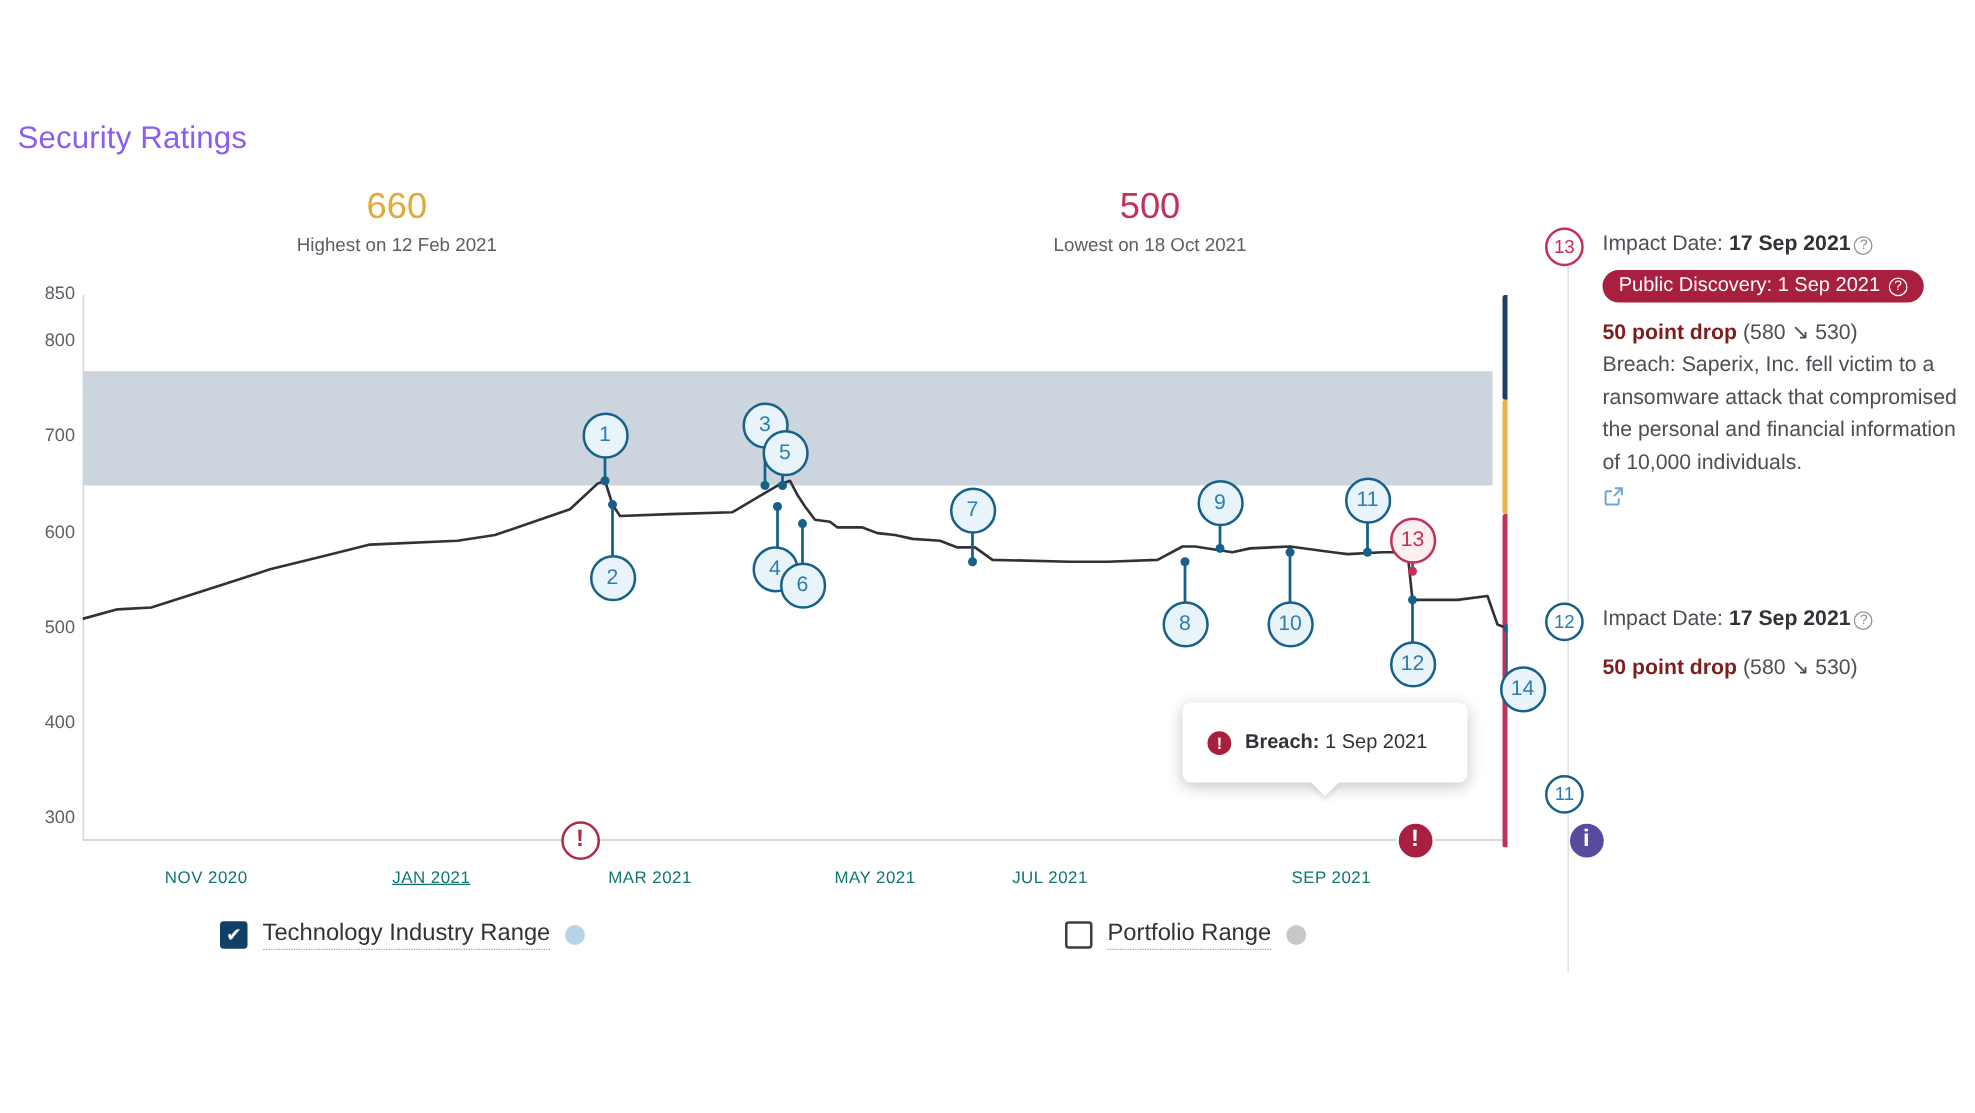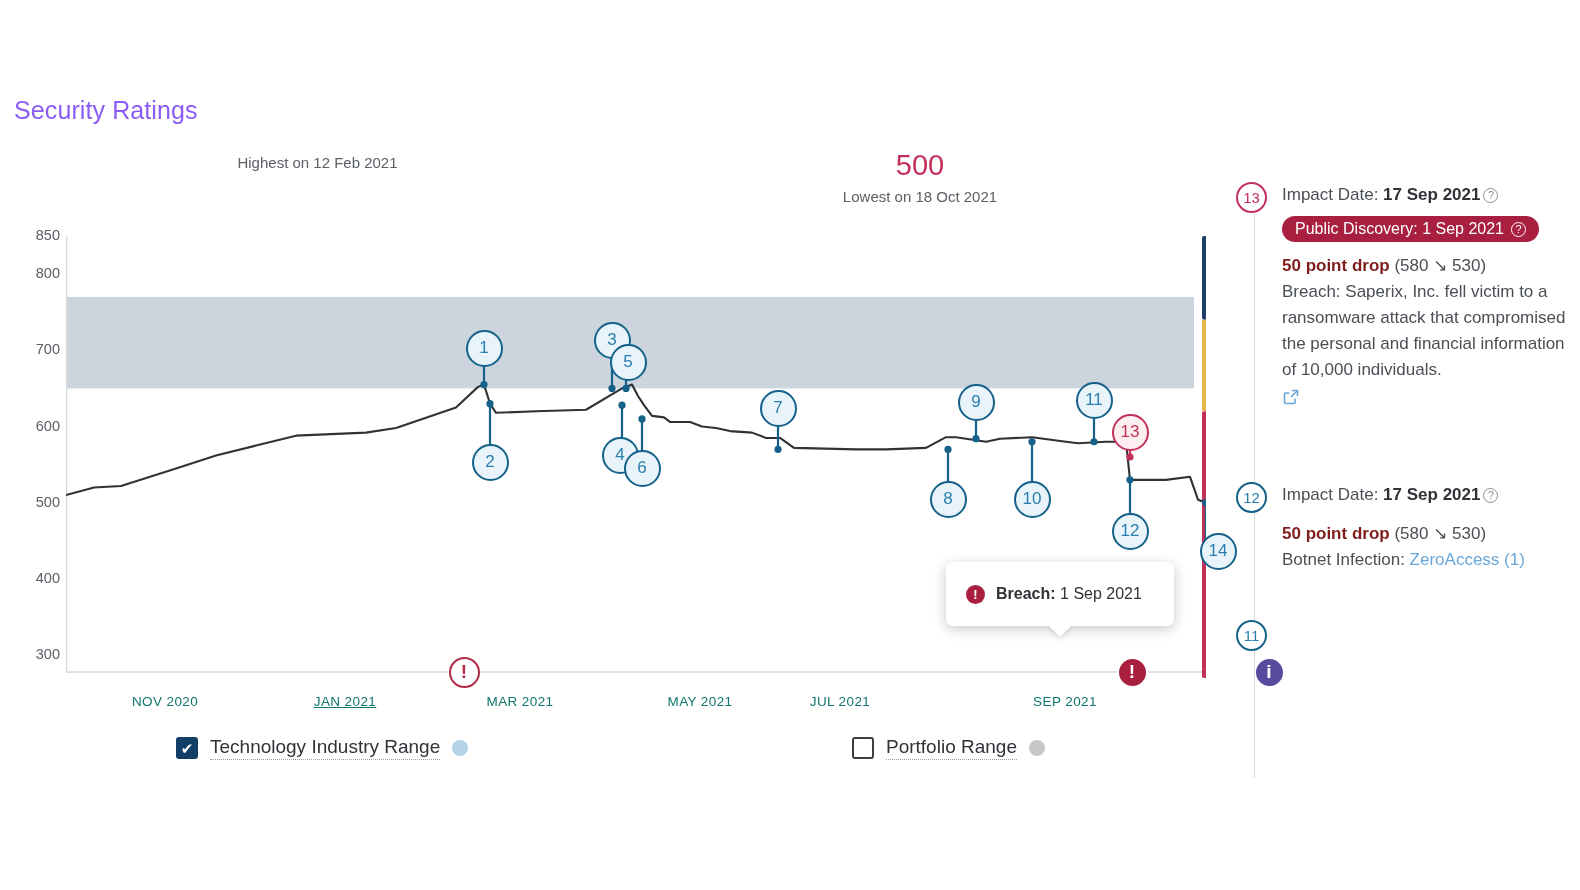--- a/index.html
+++ b/index.html
@@ -105,20 +105,21 @@
   .extlink{display:inline-block;width:18px;height:18px;margin-top:5px;}
 </style>
 </head>
 <body>
 
 <div id="root">
 
   <div class="page-title">Security Ratings</div>
 
   <div class="stat" id="stat-high">
+    <div class="val" style="color: rgb(224, 169, 58);">660</div>
     <div class="cap">Highest on 12 Feb 2021</div>
   </div>
   <div class="stat" id="stat-low">
     <div class="val" style="color: rgb(194, 49, 90);">500</div>
     <div class="cap">Lowest on 18 Oct 2021</div>
   </div>
 
   <div id="chart">
     <svg id="chart-svg" width="1140" height="442">
         <rect x="0" y="60.96551724137931" width="1128" height="91.44827586206898" fill="#ccd5de"></rect>
@@ -232,21 +233,20 @@
               <path d="M10.5 2.5h5v5" stroke="#6aa7d8" stroke-width="1.6" fill="none" stroke-linecap="round"></path>
               <path d="M15 3 9.5 8.5" stroke="#6aa7d8" stroke-width="1.6" fill="none" stroke-linecap="round"></path>
               <path d="M13 10.5v4a1 1 0 0 1-1 1H3.5a1 1 0 0 1-1-1V6a1 1 0 0 1 1-1h4" stroke="#6aa7d8" stroke-width="1.6" fill="none" stroke-linejoin="round"></path>
             </svg></span></div>
       </div>
       <div class="evt" style="top: 300px;">
         <div class="bub">12</div>
         <div class="body">
           <div class="ln"><span>Impact Date: </span><b>17 Sep 2021</b><span class="help">?</span></div>
           <div class="drop" style="margin-top: 14px;"><b>50 point drop</b><span> (580 ↘ 530)</span></div>
-          <div class="drop"><span>Botnet Infection: </span><span class="lnk">ZeroAccess</span><span class="lnk"> (1)</span></div>
         </div>
       </div>
       <div class="evt" style="top: 438px;">
         <div class="bub">11</div>
       </div>
     </div>
 
 </div>
 
 </body></html>

